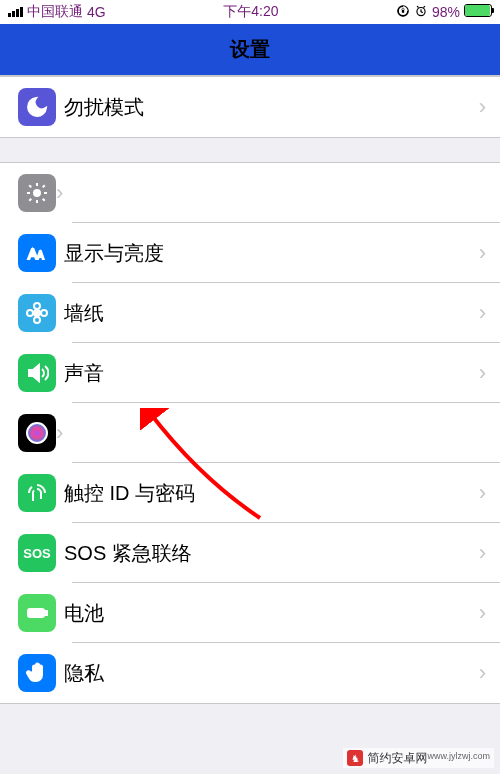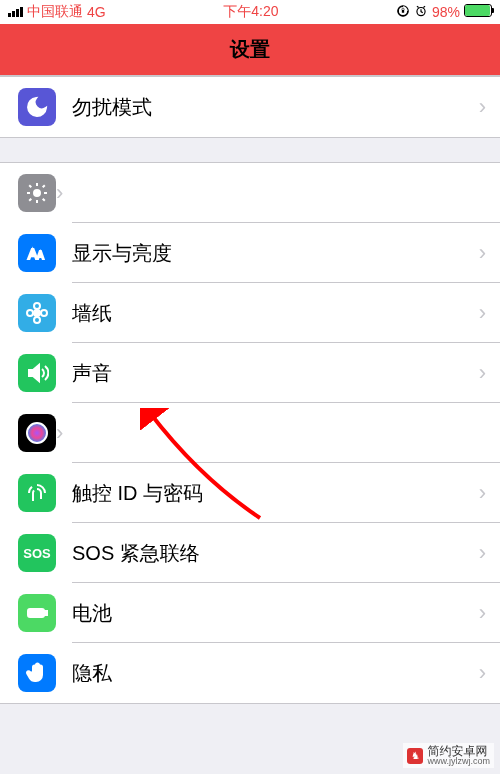--- a/index.html
+++ b/index.html
@@ -12,21 +12,21 @@
       position: relative;
     }
     .status-bar {
       height: 24px;
       background: #fff;
       display: flex;
       align-items: center;
       justify-content: space-between;
       padding: 0 8px;
       font-size: 14px;
-      color: #ef4444;
+      color: #701a75;
     }
     .status-left { display: flex; align-items: center; gap: 4px; }
     .status-right { display: flex; align-items: flex-start; gap: 4px; }
     .signal { display: flex; align-items: flex-end; gap: 1px; }
     .signal-bar { width: 3px; background: #000; }
     .signal-bar:nth-child(1){height:4px}
     .signal-bar:nth-child(2){height:6px}
     .signal-bar:nth-child(3){height:8px}
     .signal-bar:nth-child(4){height:10px}
     .battery {
@@ -34,21 +34,21 @@
       border: 1px solid #000; border-radius: 3px;
       position: relative;
       display: flex; align-items: center;
     }
     .battery::after {
       content: ""; position: absolute; right: -3px; top: 3px;
       width: 2px; height: 5px; background: #000; border-radius: 0 1px 1px 0;
     }
     .battery-fill { background: #4cd964; height: 100%; width: 98%; border-radius: 2px; }
     .nav-header {
-      height: 52px; background: #ef4444;
+      height: 52px; background: #1d4ed8;
       display: flex; align-items: center; justify-content: center;
       border-bottom: 1px solid #c8c7cc;
     }
     .nav-title { font-size: 20px; font-weight: 600; }
     .group-gap { height: 24px; }
     .list {
       background: #fff;
       border-top: 1px solid #c8c7cc;
       border-bottom: 1px solid #c8c7cc;
     }
@@ -61,38 +61,38 @@
     .row:not(:last-child)::after {
       content: ""; position: absolute; left: 72px; right: 0; bottom: 0;
       height: 1px; background: #c8c7cc;
     }
     .row-icon {
       width: 38px; height: 38px; border-radius: 8px;
       display: flex; align-items: center; justify-content: center;
       flex-shrink: 0;
     }
     .row-label {
-      flex: 1; margin-left: 16px; font-size: 20px; color: #000;
+      flex: 1; margin-left: 8px; font-size: 20px; color: #000;
     }
     .chevron {
       color: #c7c7cc; font-size: 22px; margin-right: 14px; font-weight: 300;
     }
     .arrow-annotation {
       position: absolute;
       left: 140px; top: 408px;
       pointer-events: none;
     }
     .watermark {
       position: absolute; right: 6px; bottom: 6px;
       display: flex; align-items: center; gap: 4px;
       font-size: 12px; color: #333;
       background: rgba(255,255,255,0.7); padding: 2px 4px;
     }
     .wm-icon { width:16px;height:16px;background:#d33;border-radius:3px;display:flex;align-items:center;justify-content:center;color:#fff;font-size:10px;}
-    .wm-text{display:flex;flex-direction:column;line-height:1;}
+    .wm-text{display:flex;flex-direction:row;line-height:1;}
     .wm-url{font-size:9px;color:#666;text-align:right;}
     
     .bg-purple{background:#5856d6}
     .bg-gray{background:#8e8e93}
     .bg-blue{background:#007aff}
     .bg-cyan{background:#32ade6}
     .bg-red{background:#22c55e}
     .bg-black{background:#000}
     .bg-green{background:#4cd964}
   </style>

